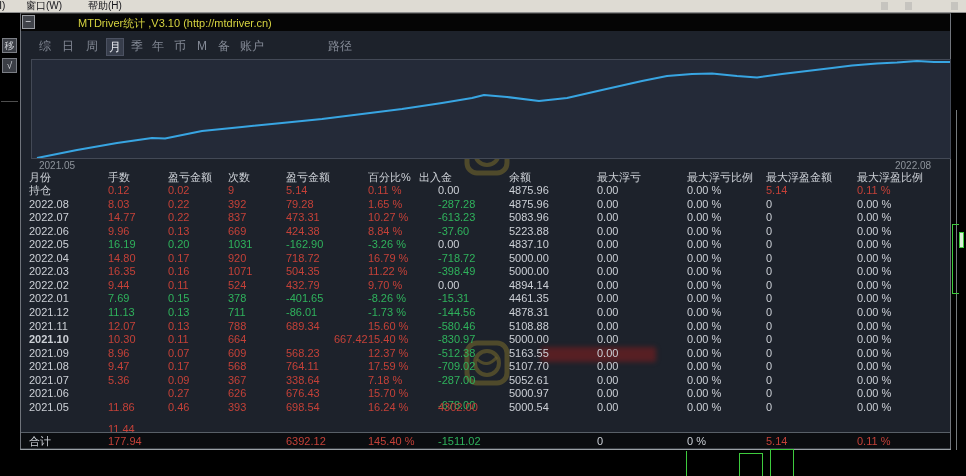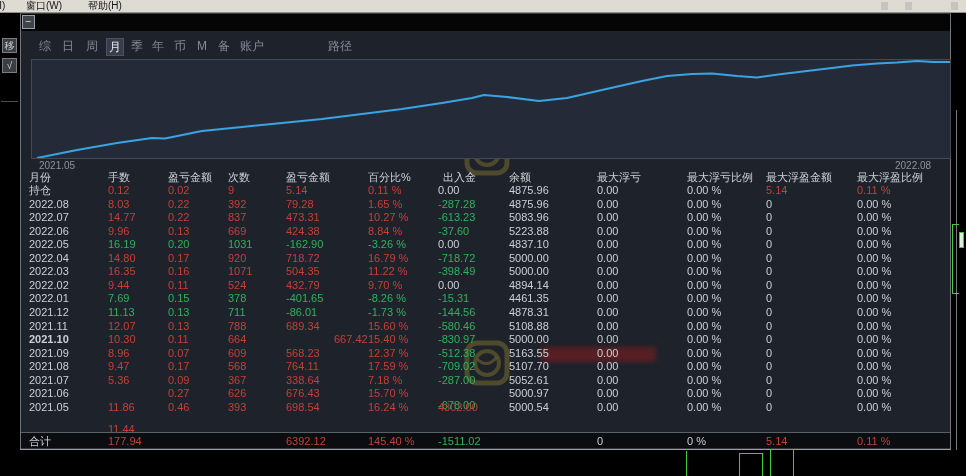--- a/index.html
+++ b/index.html
@@ -93,20 +93,21 @@
           <circle cx="24" cy="24" r="12" fill="none" stroke="rgba(158,138,44,.7)" stroke-width="4"></circle>
           <path d="M14 20 Q24 30 34 18" fill="none" stroke="rgba(158,138,44,.7)" stroke-width="3"></path>
         </svg>
     </div>
     <div class="wm-red" style="left:320px;top:63px;width:105px;height:16px"></div>
     <div class="wm-red" style="left:520px;top:123px;width:125px;height:15px"></div>
     <div class="wm-red" style="left:520px;top:333px;width:115px;height:15px"></div>
 
     <div class="titlebar">
       <div class="restore-box">−</div>
+      <span class="title-text">MTDriver统计 ,V3.10 (http://mtdriver.cn)</span>
     </div>
 
     <div class="tabbar">
         <span class="tab" style="left: 16px;">综</span>
         <span class="tab" style="left: 39px;">日</span>
         <span class="tab" style="left: 63px;">周</span>
         <span class="tab sel" style="left: 85px;">月</span>
         <span class="tab" style="left: 108px;">季</span>
         <span class="tab" style="left: 129px;">年</span>
         <span class="tab" style="left: 151px;">币</span>
@@ -125,21 +126,21 @@
     <span class="axis-label" style="left:874px;top:146px">2022.08</span>
 
     <div class="tbl">
       <div id="thead">
           <span class="hcell" style="left: 8px; top: 157px;">月份</span>
           <span class="hcell" style="left: 87px; top: 157px;">手数</span>
           <span class="hcell" style="left: 147px; top: 157px;">盈亏金额</span>
           <span class="hcell" style="left: 207px; top: 157px;">次数</span>
           <span class="hcell" style="left: 265px; top: 157px;">盈亏金额</span>
           <span class="hcell" style="left: 347px; top: 157px;">百分比%</span>
-          <span class="hcell" style="left: 422px; top: 157px; text-align: center;">出入金</span>
+          <span class="hcell" style="left: 398px; top: 157px; text-align: center;">出入金</span>
           <span class="hcell" style="left: 488px; top: 157px;">余额</span>
           <span class="hcell" style="left: 576px; top: 157px;">最大浮亏</span>
           <span class="hcell" style="left: 666px; top: 157px;">最大浮亏比例</span>
           <span class="hcell" style="left: 745px; top: 157px;">最大浮盈金额</span>
           <span class="hcell" style="left: 836px; top: 157px;">最大浮盈比例</span>
         </div>
       <div id="tbody">
           <div class="trow" style="top: 170px;">
             <span class="cell c-w" style="left: 8px; top: 0px;">持仓</span>
             <span class="cell c-r" style="left: 87px; top: 0px;">0.12</span>

